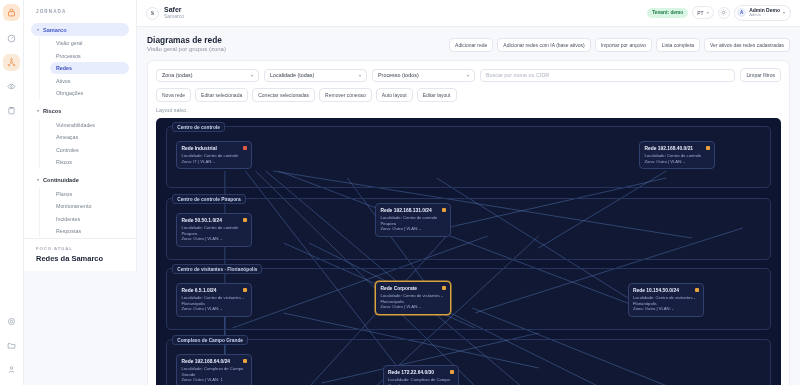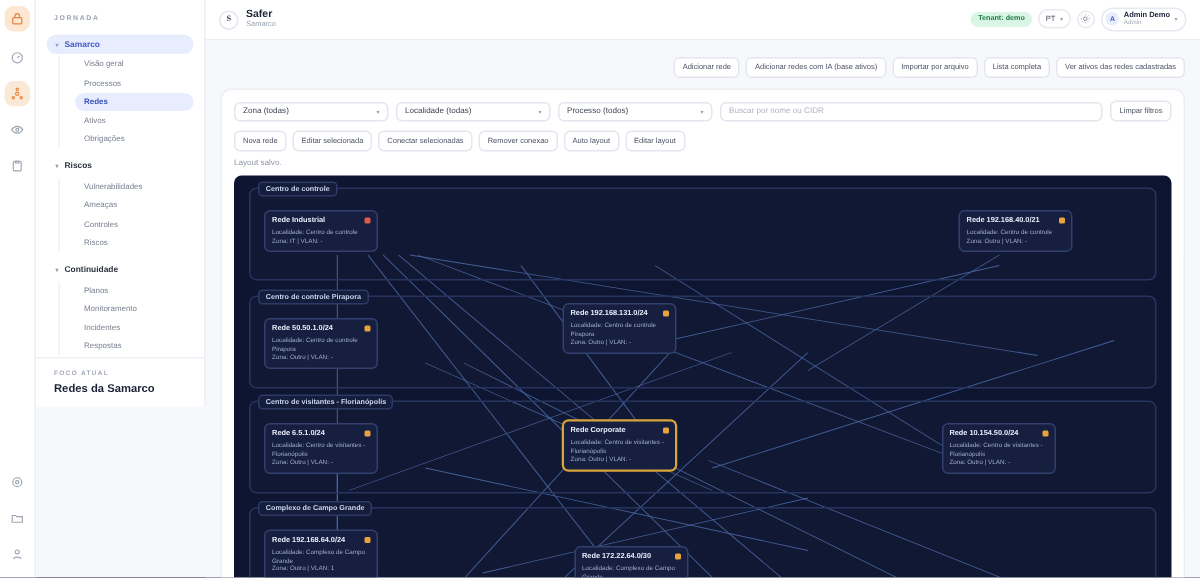--- a/index.html
+++ b/index.html
@@ -318,20 +318,24 @@
             <div class="user-name">Admin Demo</div>
             <div class="user-role">Admin</div>
           </div>
           <span class="chev">▾</span>
         </div>
       </div>
     </div>
 
     <div class="page">
       <div class="page-head">
+        <div>
+          <div class="page-title">Diagramas de rede</div>
+          <div class="page-sub">Visão geral por grupos (zona)</div>
+        </div>
         <div class="head-actions" id="head-actions">
             <div class="btn">Adicionar rede</div>
             <div class="btn">Adicionar redes com IA (base ativos)</div>
             <div class="btn">Importar por arquivo</div>
             <div class="btn">Lista completa</div>
             <div class="btn">Ver ativos das redes cadastradas</div>
           </div>
       </div>
 
       <div class="panel">

